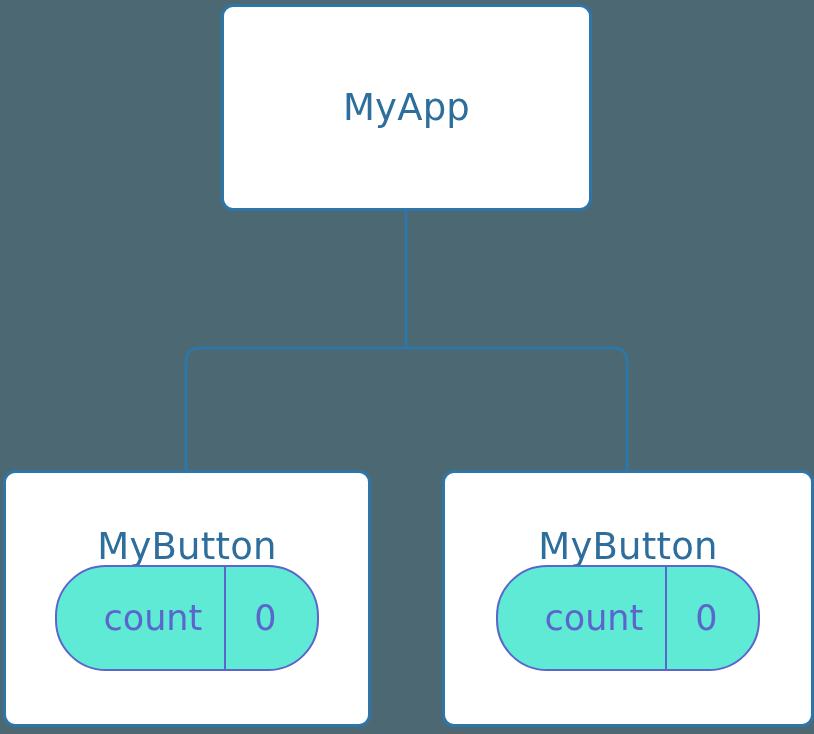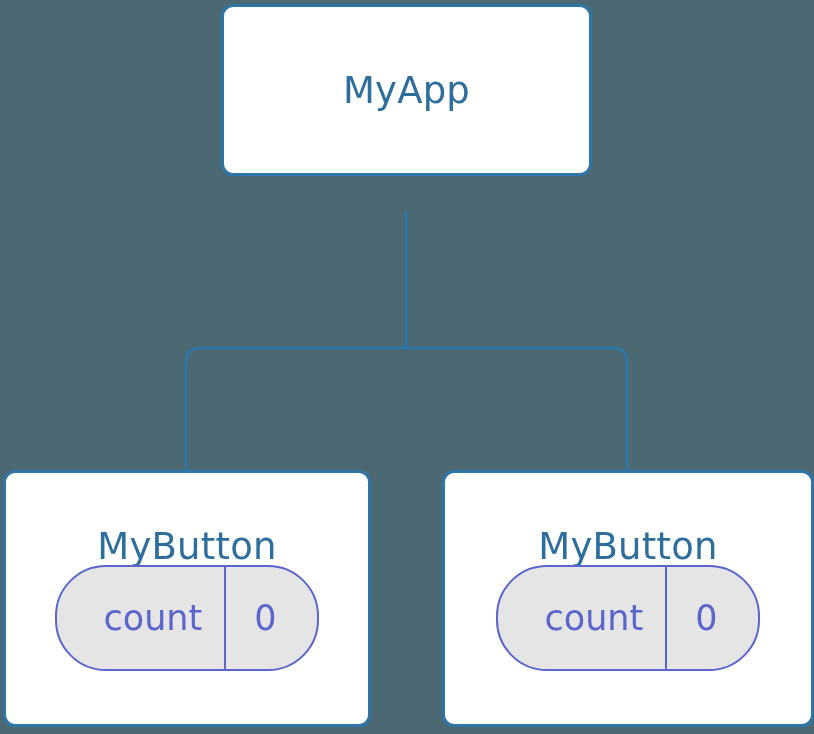--- a/index.html
+++ b/index.html
@@ -46,21 +46,21 @@
     font-weight: 400;
     line-height: 1;
     letter-spacing: 0.2px;
     white-space: nowrap;
   }
 
   #node-root {
     left: 221px;
     top: 4px;
     width: 371px;
-    height: 172px;
+    height: 207px;
   }
 
   #node-child-0 {
     left: 3px;
     top: 470px;
     width: 368px;
     height: 257px;
   }
   #node-child-1 {
     left: 442px;
@@ -73,21 +73,21 @@
     margin-top: 2px;
   }
 
   
   .state-pill {
     display: flex;
     align-items: stretch;
     height: 102px;
     border: 2px solid #5b65cc;
     border-radius: 51px;
-    background: #e5e5e5;
+    background: #5eead4;
     overflow: hidden;
   }
   .state-key {
     display: flex;
     align-items: center;
     justify-content: center;
     padding: 0 22px 0 46px;
     color: #5b65cc;
     font-size: 35px;
     line-height: 1;

